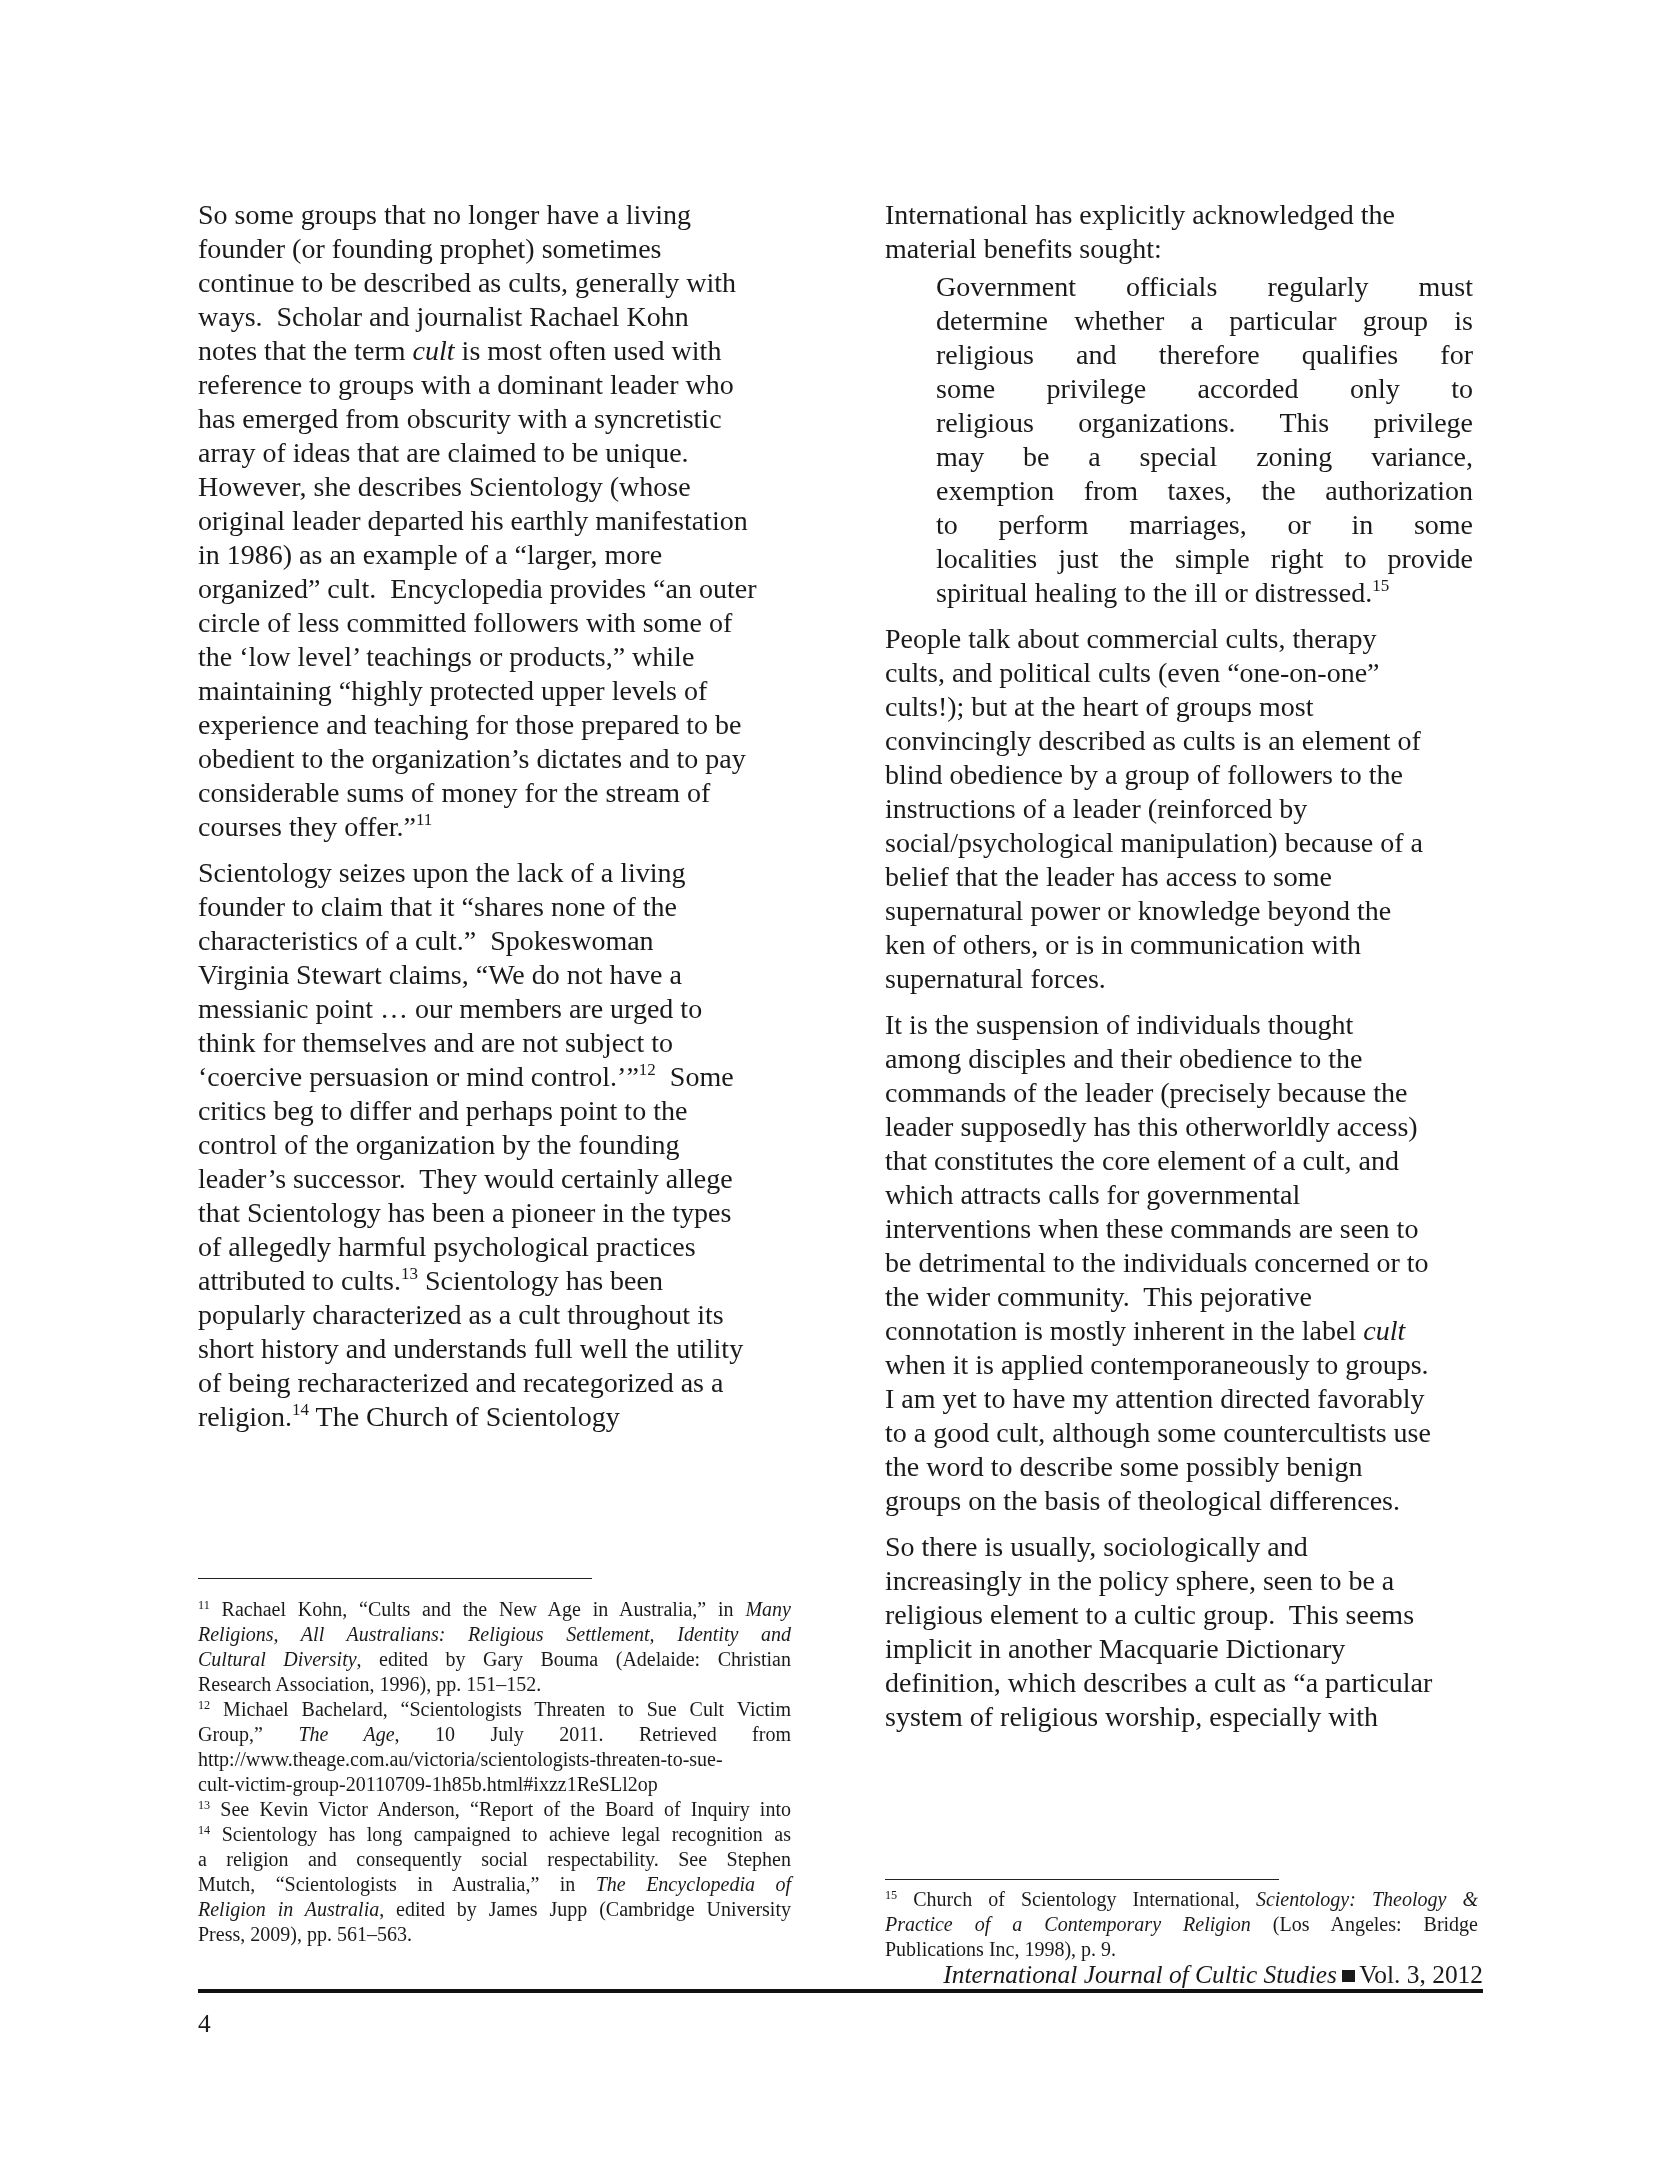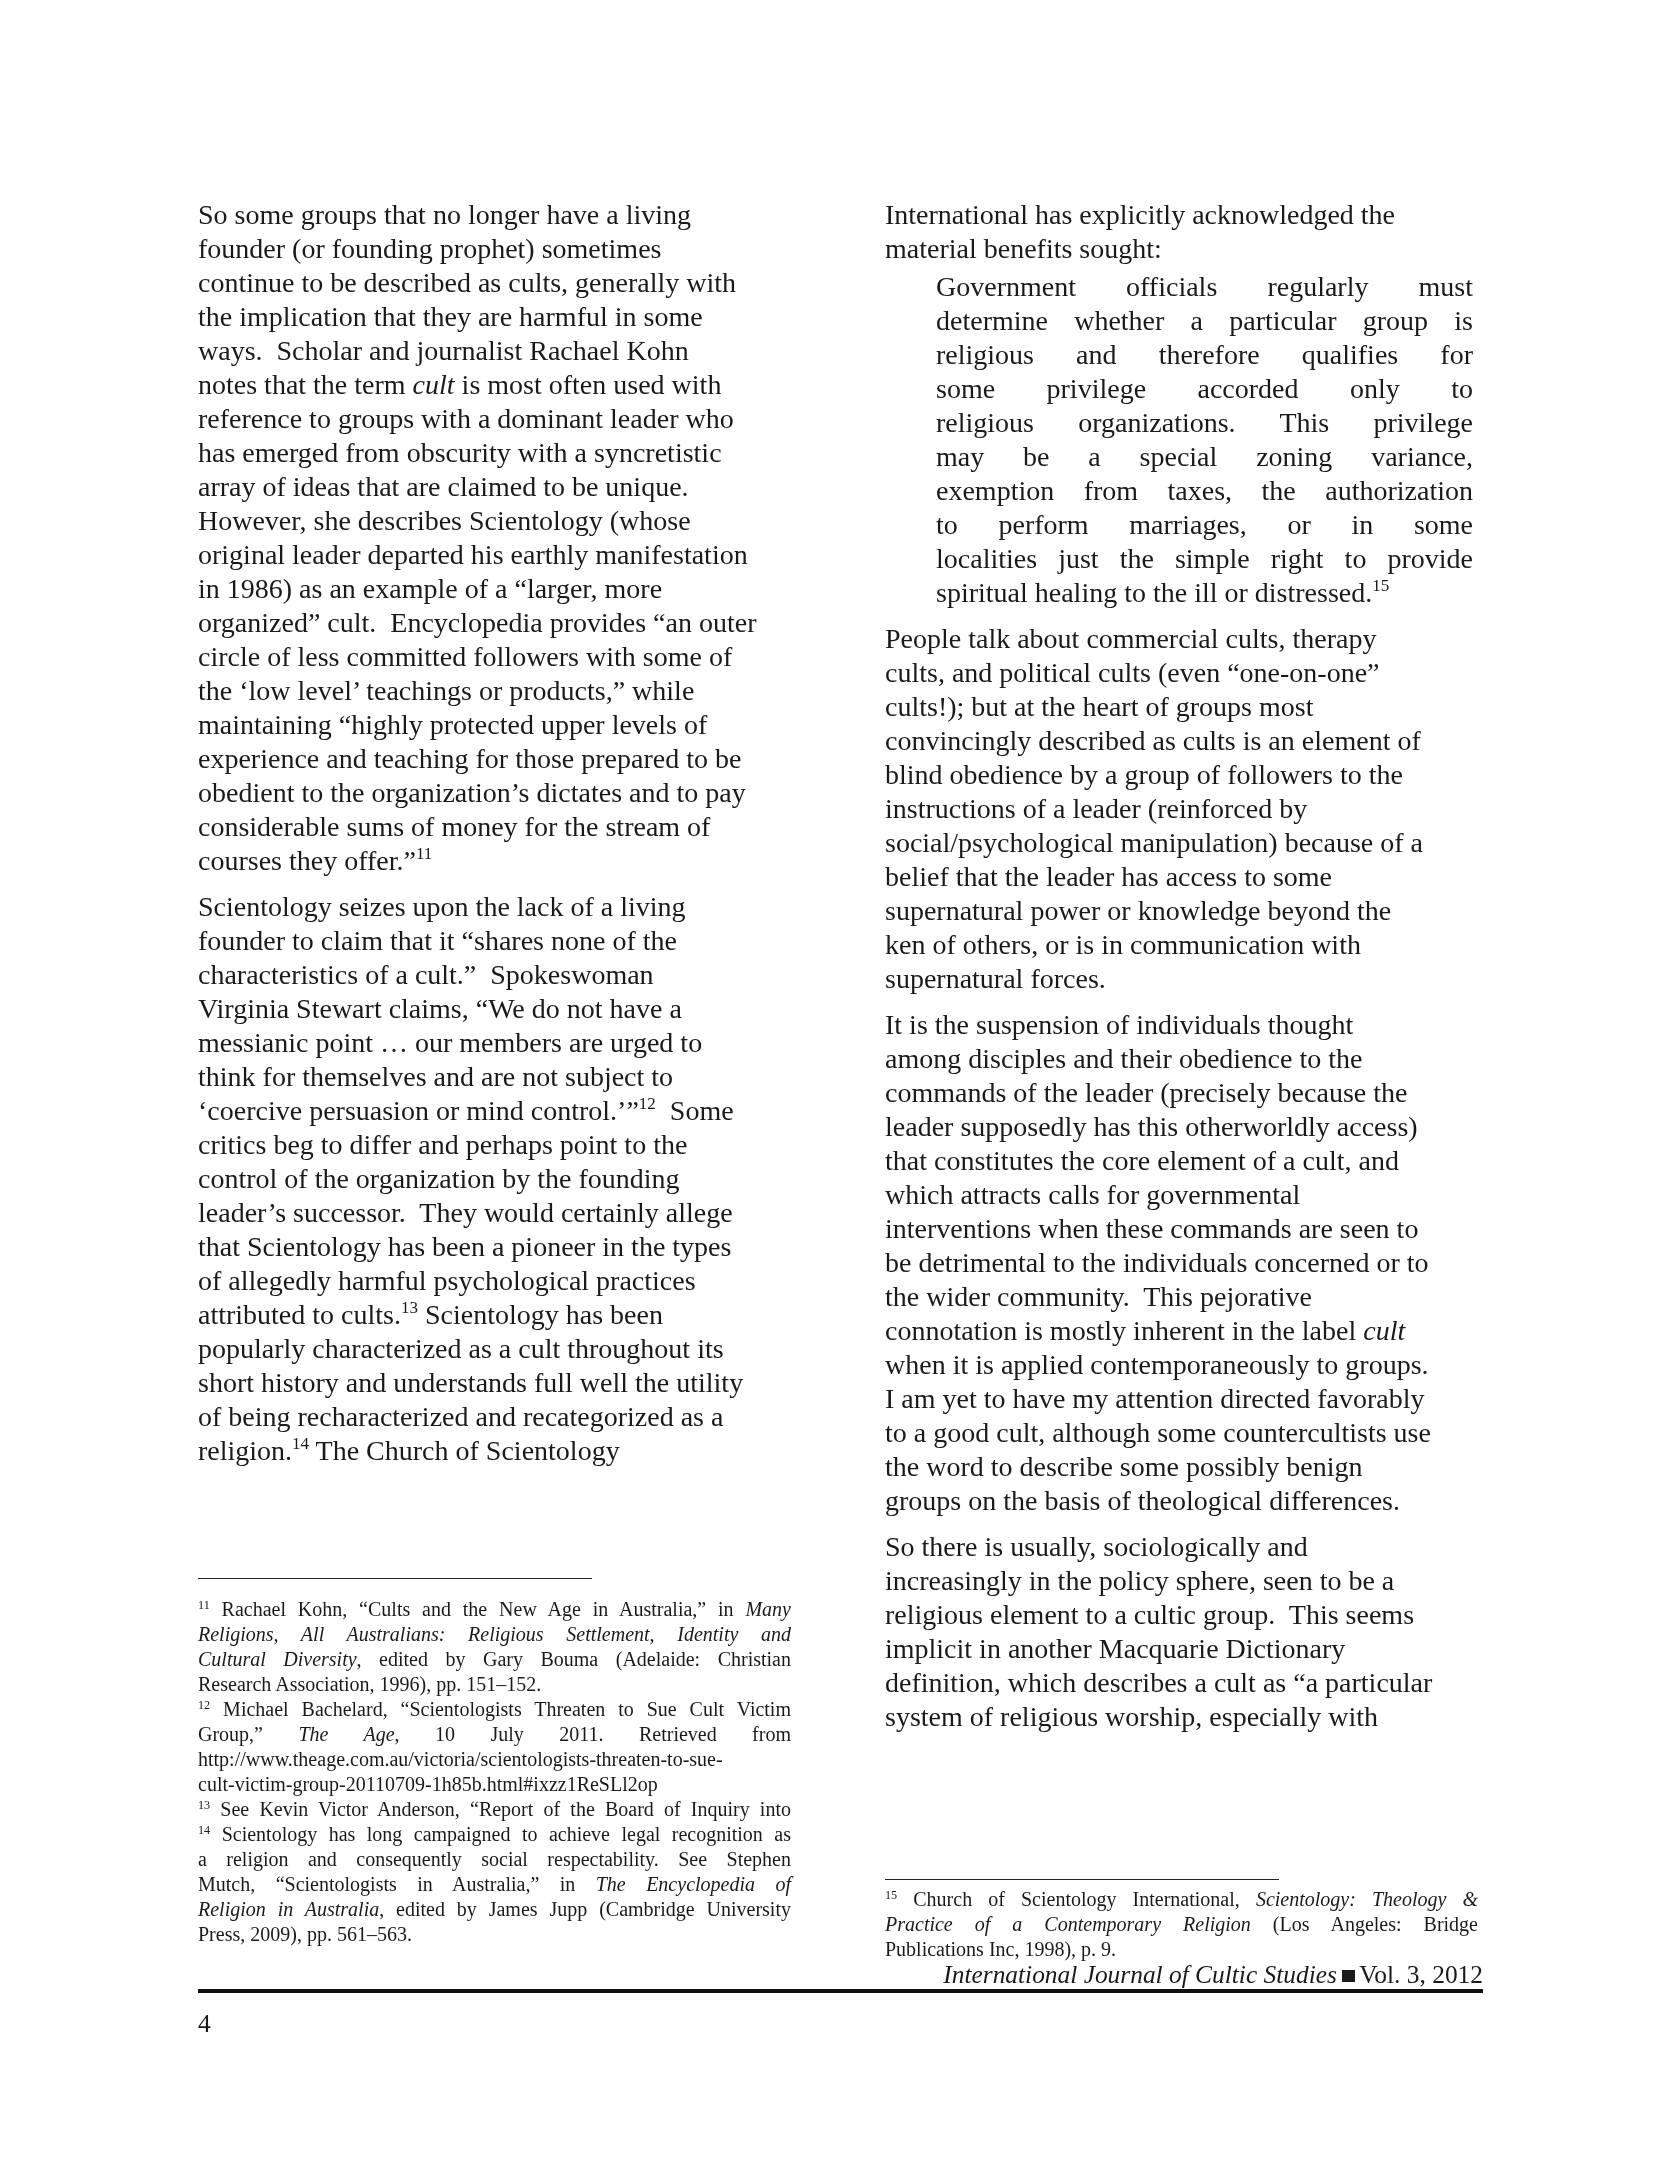--- a/index.html
+++ b/index.html
@@ -29,21 +29,20 @@
   .square { display: inline-block; width: 12.2px; height: 12.2px; background: #1a1a1a; margin: 0 4.7px 1.9px 5.6px; vertical-align: middle; }
 </style>
 </head>
 <body>
 
 <div class="col" id="left-col">
     <div class="para">
       <span class="line">So some groups that no longer have a living</span>
       <span class="line">founder (or founding prophet) sometimes</span>
       <span class="line">continue to be described as cults, generally with</span>
-      <span class="line">the implication that they are harmful in some</span>
       <span class="line">ways.  Scholar and journalist Rachael Kohn</span>
       <span class="line">notes that the term <em>cult</em> is most often used with</span>
       <span class="line">reference to groups with a dominant leader who</span>
       <span class="line">has emerged from obscurity with a syncretistic</span>
       <span class="line">array of ideas that are claimed to be unique.</span>
       <span class="line">However, she describes Scientology (whose</span>
       <span class="line">original leader departed his earthly manifestation</span>
       <span class="line">in 1986) as an example of a “larger, more</span>
       <span class="line">organized” cult.  Encyclopedia provides “an outer</span>
       <span class="line">circle of less committed followers with some of</span>

